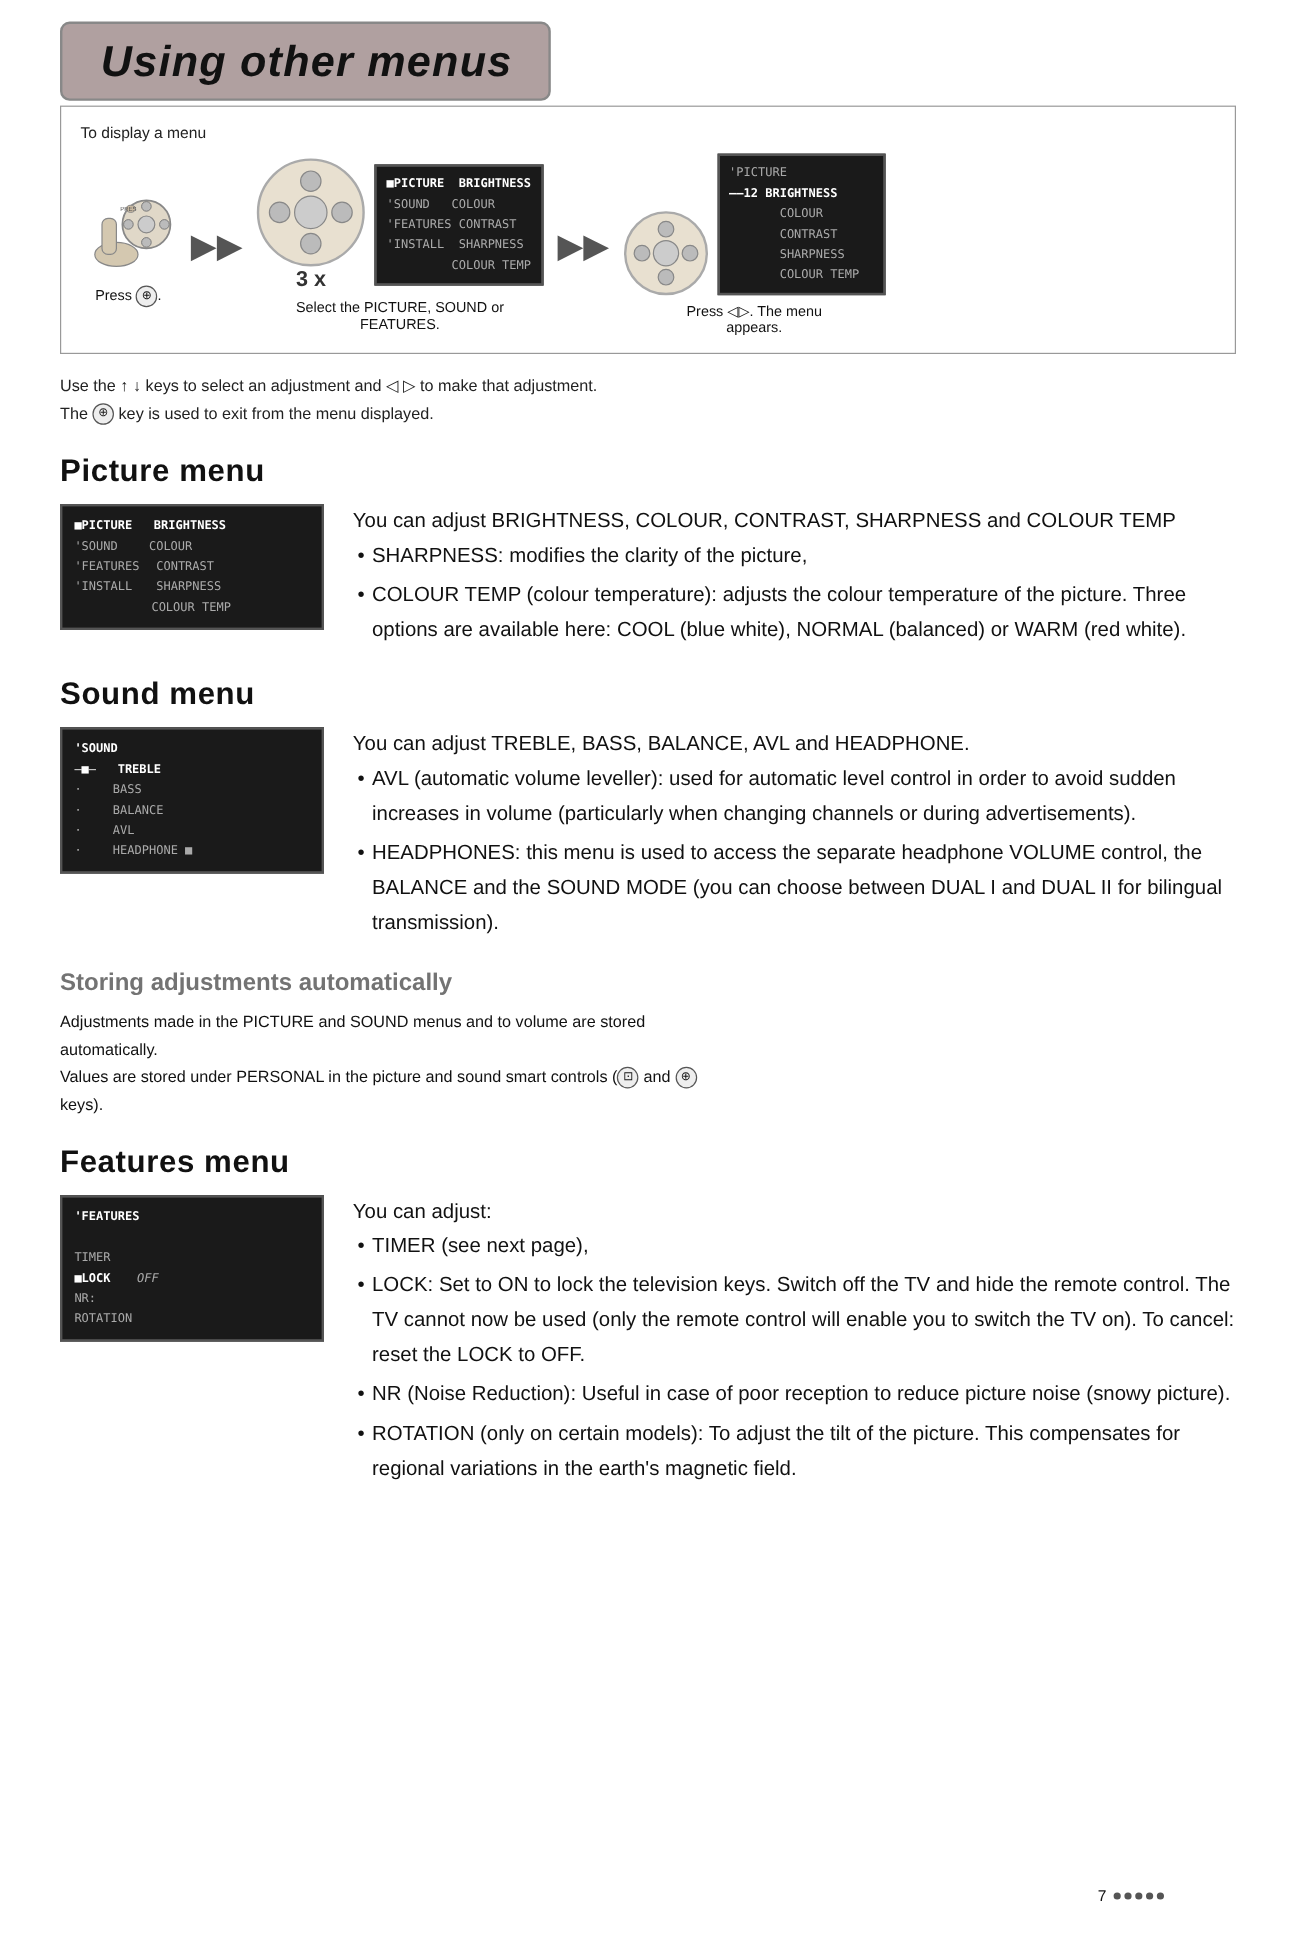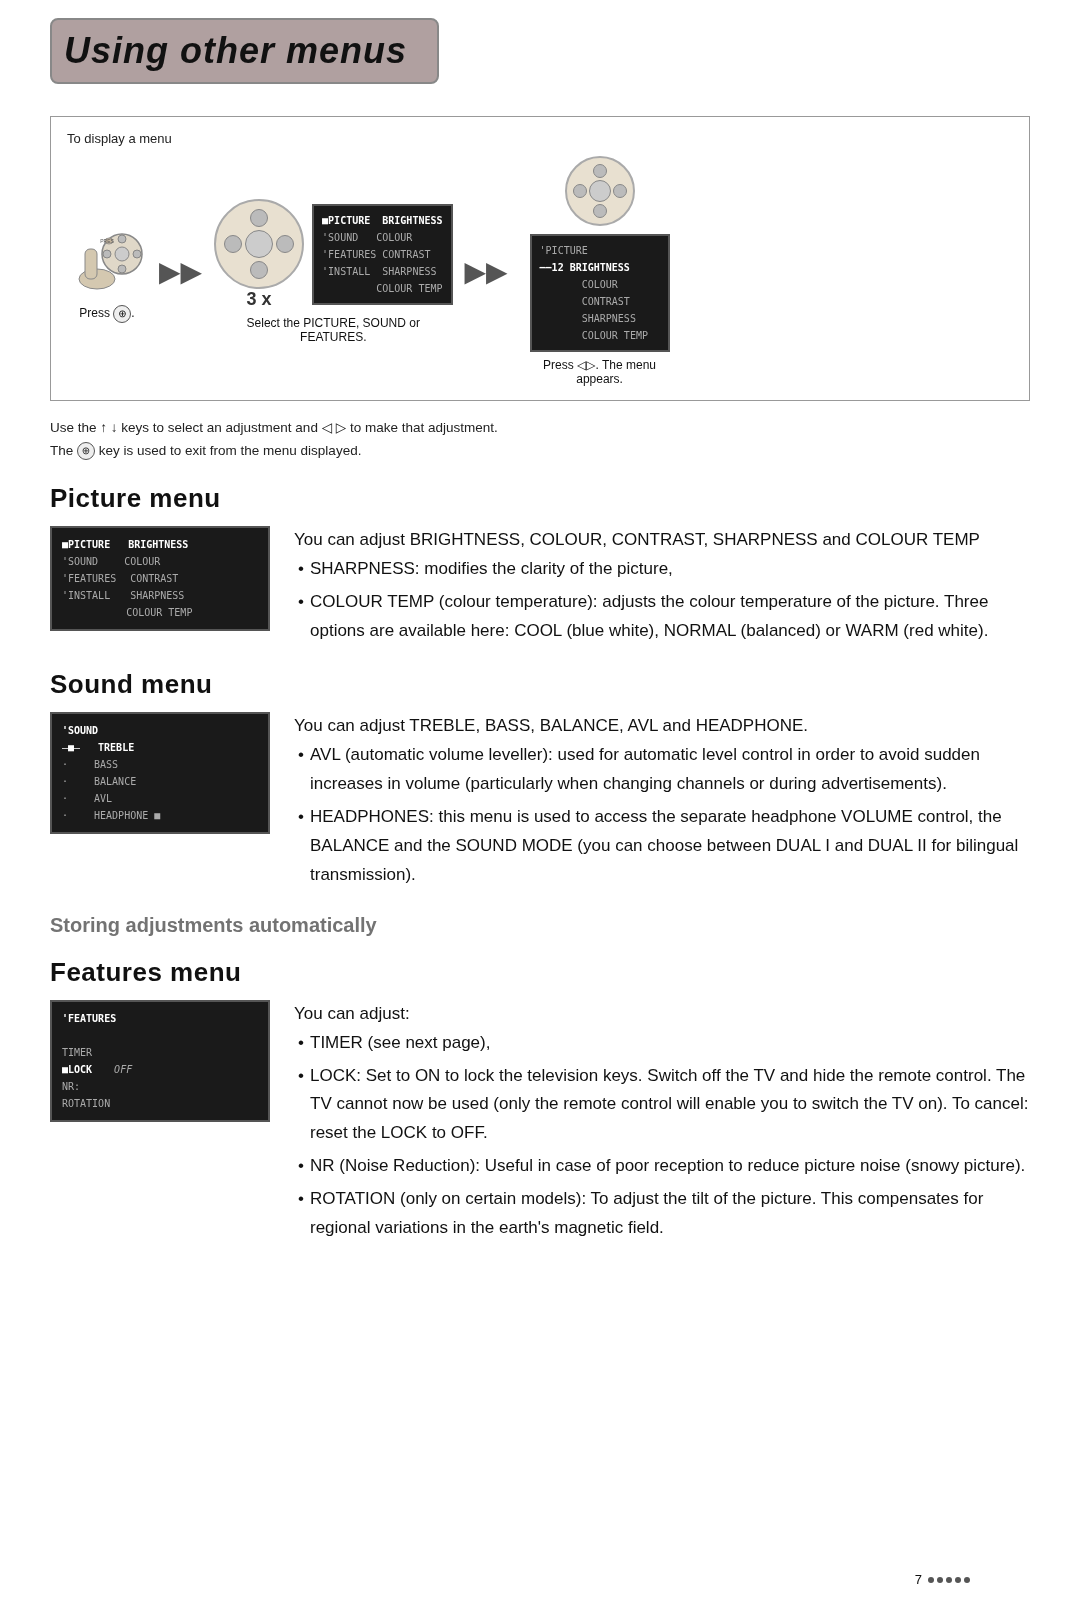--- a/index.html
+++ b/index.html
@@ -11,23 +11,23 @@
       width: 1080px;
       min-height: 1617px;
       padding: 0 50px 40px 50px;
     }
 
     
     .title-banner {
       background: #b0a0a0;
       border-radius: 8px 8px 8px 8px;
       display: inline-block;
-      padding: 10px 30px 10px 12px;
+      padding: 10px 30px 10px 32px;
       margin-top: 18px;
-      margin-bottom: 32px;
+      margin-bottom: 4px;
       border: 2px solid #888;
       text-align: center;
     }
     .title-banner h1 {
       font-size: 36px;
       font-weight: bold;
       color: #111;
       letter-spacing: 1px;
       font-style: italic;
     }
@@ -351,21 +351,21 @@
           </div>
         </div>
         <div class="step-caption" style="max-width:200px;">
           Select the PICTURE, SOUND or FEATURES.
         </div>
       </div>
 
       <div class="arrow-right">▶▶</div>
 
       <div class="step">
-        <div style="display:flex; gap:8px; align-items:center;flex-direction:column;">
+        <div style="display:flex; gap:8px; align-items:flex-end;">
           <div class="remote-circle" style="width:70px;height:70px;">
             <div class="btn-up" style="width:14px;height:14px;top:6px;"></div>
             <div class="btn-down" style="width:14px;height:14px;bottom:6px;"></div>
             <div class="btn-left" style="width:14px;height:14px;left:6px;"></div>
             <div class="btn-right" style="width:14px;height:14px;right:6px;"></div>
             <div class="btn-center" style="width:22px;height:22px;"></div>
           </div>
           <div class="menu-screen3">
             <div class="dim-row">'PICTURE</div>
             <div class="bold-row">——12 BRIGHTNESS</div>
@@ -464,20 +464,24 @@
           <li>AVL (automatic volume leveller): used for automatic level control in order to avoid sudden increases in volume (particularly when changing channels or during advertisements).</li>
           <li>HEADPHONES: this menu is used to access the separate headphone VOLUME control, the BALANCE and the SOUND MODE (you can choose between DUAL I and DUAL II for bilingual transmission).</li>
         </ul>
       </div>
     </div>
   </div>
 
   
   <div class="storing-section">
     <div class="storing-title">Storing adjustments automatically</div>
+    <div class="storing-text">
+      <div>Adjustments made in the PICTURE and SOUND menus and to volume are stored automatically.</div>
+      <div>Values are stored under PERSONAL in the picture and sound smart controls (<span class="key-symbol">⊡</span> and <span class="key-symbol">⊕</span> keys).</div>
+    </div>
   </div>
 
   
   <div class="section-title">Features menu</div>
   <div class="two-col">
     <div class="col-left">
       <div class="screen-img">
         <div class="row bold-row">
             <span>'FEATURES</span>
           </div>

